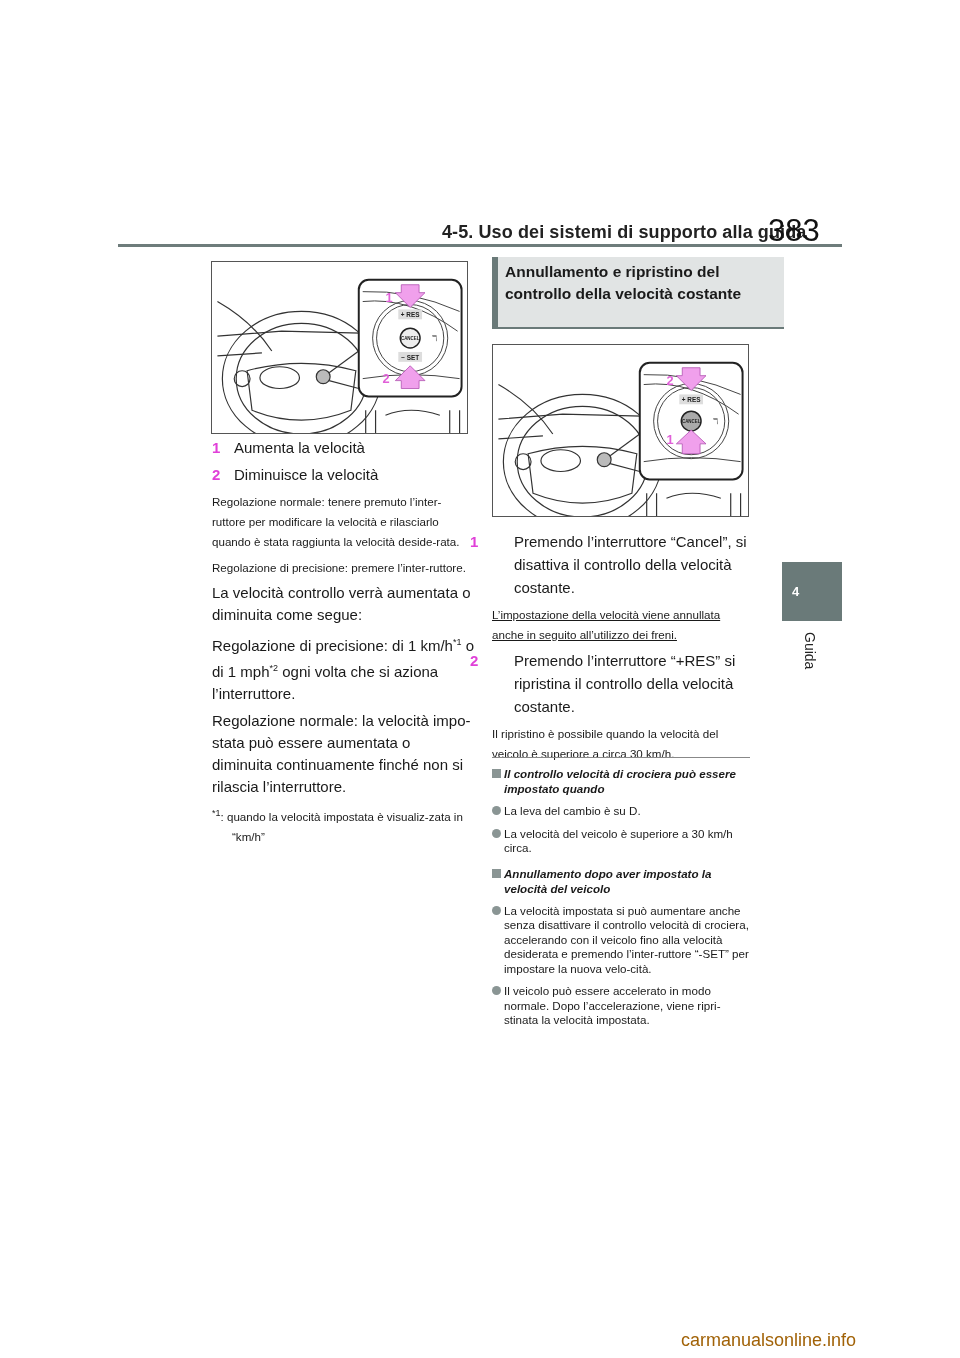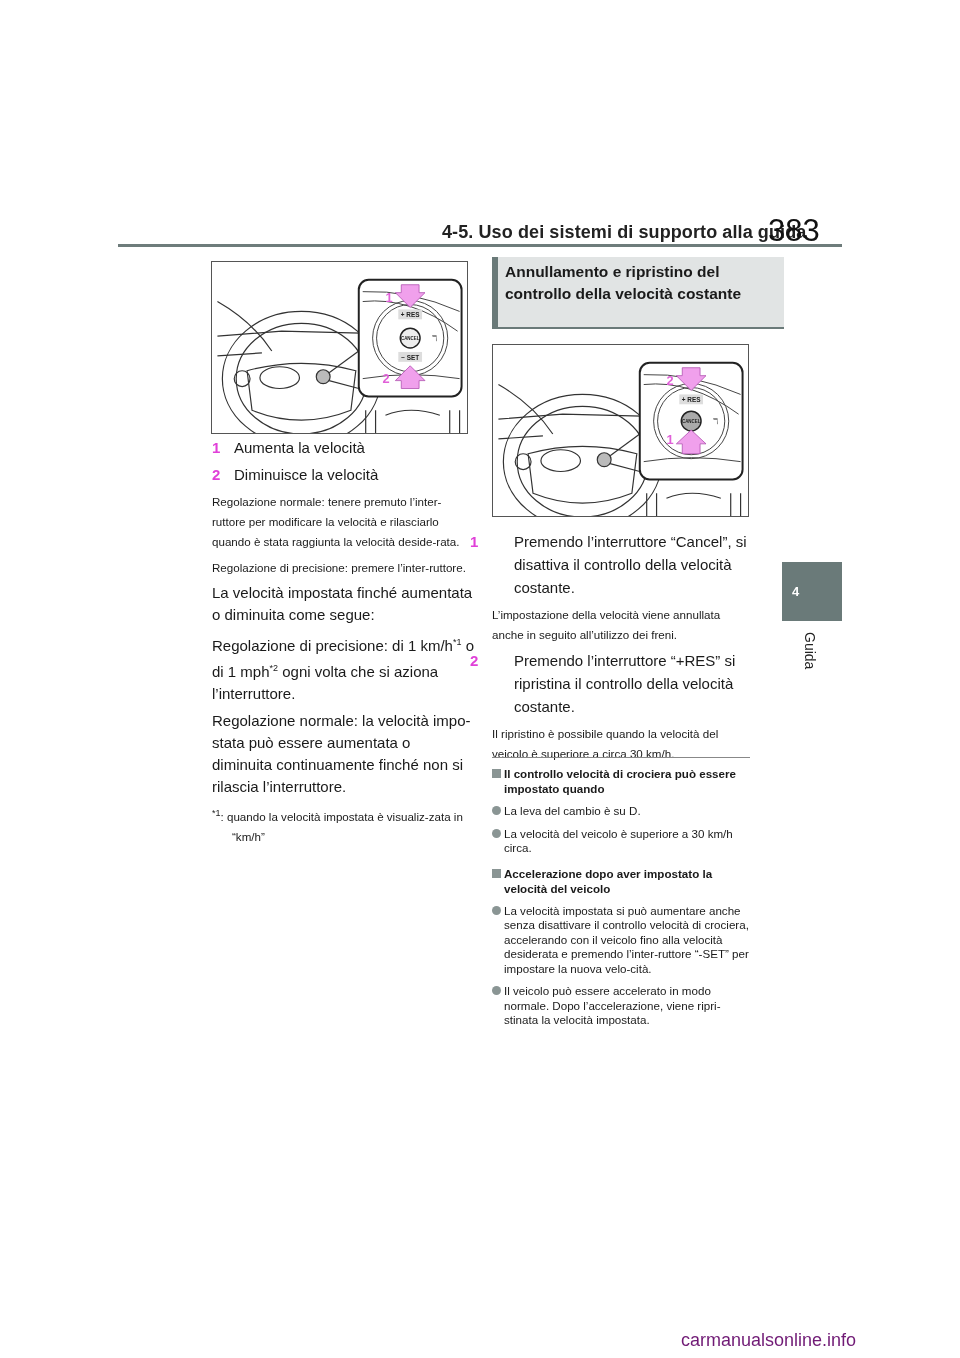--- a/index.html
+++ b/index.html
@@ -25,26 +25,26 @@
   .step .txt { display: inline; }
   .step-hang { padding-left: 22px; text-indent: -22px; }
   .small { font-size: 11.6px; line-height: 20px; margin-bottom: 4px; }
   .body-lg { font-size: 15px; line-height: 22px; margin-bottom: 5px; }
   .fn { font-size: 11.6px; line-height: 20px; padding-left: 20px; text-indent: -20px; margin-bottom: 3px; }
   sup { font-size: 9px; }
 
   .section-head { position: absolute; left: 492px; top: 257px; width: 292px; height: 72px; background: #e1e4e4; border-left: 6px solid #6a7a79; border-bottom: 2px solid #6a7a79; padding: 4px 0 0 7px; font-size: 15.5px; font-weight: bold; line-height: 22px; color: #1a1a1a; }
 
   .notes { position: absolute; left: 492px; top: 757px; width: 258px; border-top: 1.5px solid #888; padding-top: 8px; }
-  .note-head { font-size: 11.6px; font-weight: bold; line-height: 15px; padding-left: 12px; position: relative; margin-bottom: 8px; }
+  .note-head { font-size: 11.6px; font-weight: bold; line-height: 15px; padding-left: 12px; position: relative; margin-bottom: 8px; font-style: italic; }
   .note-head::before { content: ""; position: absolute; left: 0; top: 3px; width: 9px; height: 9px; background: #8a9594; }
   .bullet { font-size: 11.6px; line-height: 14.5px; padding-left: 12px; position: relative; margin-bottom: 8px; }
   .bullet::before { content: ""; position: absolute; left: 0; top: 2px; width: 9px; height: 9px; border-radius: 50%; background: #8a9594; }
 
-  .watermark { position: absolute; left: 681px; top: 1330px; font-size: 18px; color: #701a75; }
+  .watermark { position: absolute; left: 681px; top: 1330px; font-size: 18px; color: #a16207; }
 </style>
 </head>
 <body>
 
 <div class="header-title">4-5. Uso dei sistemi di supporto alla guida</div>
 <div class="page-number">383</div>
 <div class="header-rule"></div>
 
 <div class="side-tab">
   <span>4</span>
@@ -92,21 +92,21 @@
 
 <div class="col-left">
   <div class="step">
     <span class="num">1</span><span class="txt">Aumenta la velocità</span>
   </div>
   <div class="step" style="margin-bottom:6px;">
     <span class="num">2</span><span class="txt">Diminuisce la velocità</span>
   </div>
   <p class="small" style="margin-bottom:6px;">Regolazione normale: tenere premuto l’inter-ruttore per modificare la velocità e rilasciarlo quando è stata raggiunta la velocità deside-rata.</p>
   <p class="small">Regolazione di precisione: premere l’inter-ruttore.</p>
-  <p class="body-lg">La velocità impostata finché aumentata o diminuita come segue:</p>
+  <p class="body-lg">La velocità controllo verrà aumentata o diminuita come segue:</p>
   <p class="body-lg">
     <span>Regolazione di precisione: di 1 km/h</span><sup>*1</sup><span> o di 1 mph</span><sup>*2</sup><span> ogni volta che si aziona l’interruttore.</span>
   </p>
   <p class="body-lg">Regolazione normale: la velocità impo-stata può essere aumentata o diminuita continuamente finché non si rilascia l’interruttore.</p>
   <p class="fn"><sup>*1</sup><span>: quando la velocità impostata è visualiz-zata in “km/h”</span></p>
 </div>
 
 <div class="section-head">Annullamento e ripristino del controllo della velocità costante</div>
 
 <div class="figure" style="left:492px; top:344px; width:257px; height:173px;">
@@ -143,29 +143,29 @@
     <polygon points="191,110 209,110 209,100 215,100 200,86 185,100 191,100" fill="#f0a0ec" stroke="#b050b0" stroke-width="0.8"></polygon>
     <text x="175" y="40" font-size="13" font-weight="bold" fill="#e060d8" font-family="Liberation Sans, sans-serif">2</text>
     <text x="175" y="100" font-size="13" font-weight="bold" fill="#e060d8" font-family="Liberation Sans, sans-serif">1</text>
   </svg>
 </div>
 
 <div class="col-right">
   <div class="step step-hang">
     <span class="num">1</span><span class="txt">Premendo l’interruttore “Cancel”, si disattiva il controllo della velocità costante.</span>
   </div>
-  <p class="small" style="margin-top:6px;">L’impostazione della velocità viene annullata anche in seguito all’utilizzo dei freni.</p>
+  <p class="small" style="margin-top:6px;text-decoration:underline;">L’impostazione della velocità viene annullata anche in seguito all’utilizzo dei freni.</p>
   <div class="step step-hang">
     <span class="num">2</span><span class="txt">Premendo l’interruttore “+RES” si ripristina il controllo della velocità costante.</span>
   </div>
   <p class="small" style="margin-top:6px;">Il ripristino è possibile quando la velocità del veicolo è superiore a circa 30 km/h.</p>
 </div>
 
 <div class="notes">
   <div class="note-head">Il controllo velocità di crociera può essere impostato quando</div>
   <div class="bullet">La leva del cambio è su D.</div>
   <div class="bullet" style="margin-bottom:10px;">La velocità del veicolo è superiore a 30 km/h circa.</div>
-  <div class="note-head">Accelerazione dopo aver impostato la velocità del veicolo</div>
+  <div class="note-head">Annullamento dopo aver impostato la velocità del veicolo</div>
   <div class="bullet">La velocità impostata si può aumentare anche senza disattivare il controllo velocità di crociera, accelerando con il veicolo fino alla velocità desiderata e premendo l’inter-ruttore “-SET” per impostare la nuova velo-cità.</div>
   <div class="bullet">Il veicolo può essere accelerato in modo normale. Dopo l’accelerazione, viene ripri-stinata la velocità impostata.</div>
 </div>
 
 <div class="watermark">carmanualsonline.info</div>
 
 </body></html>

